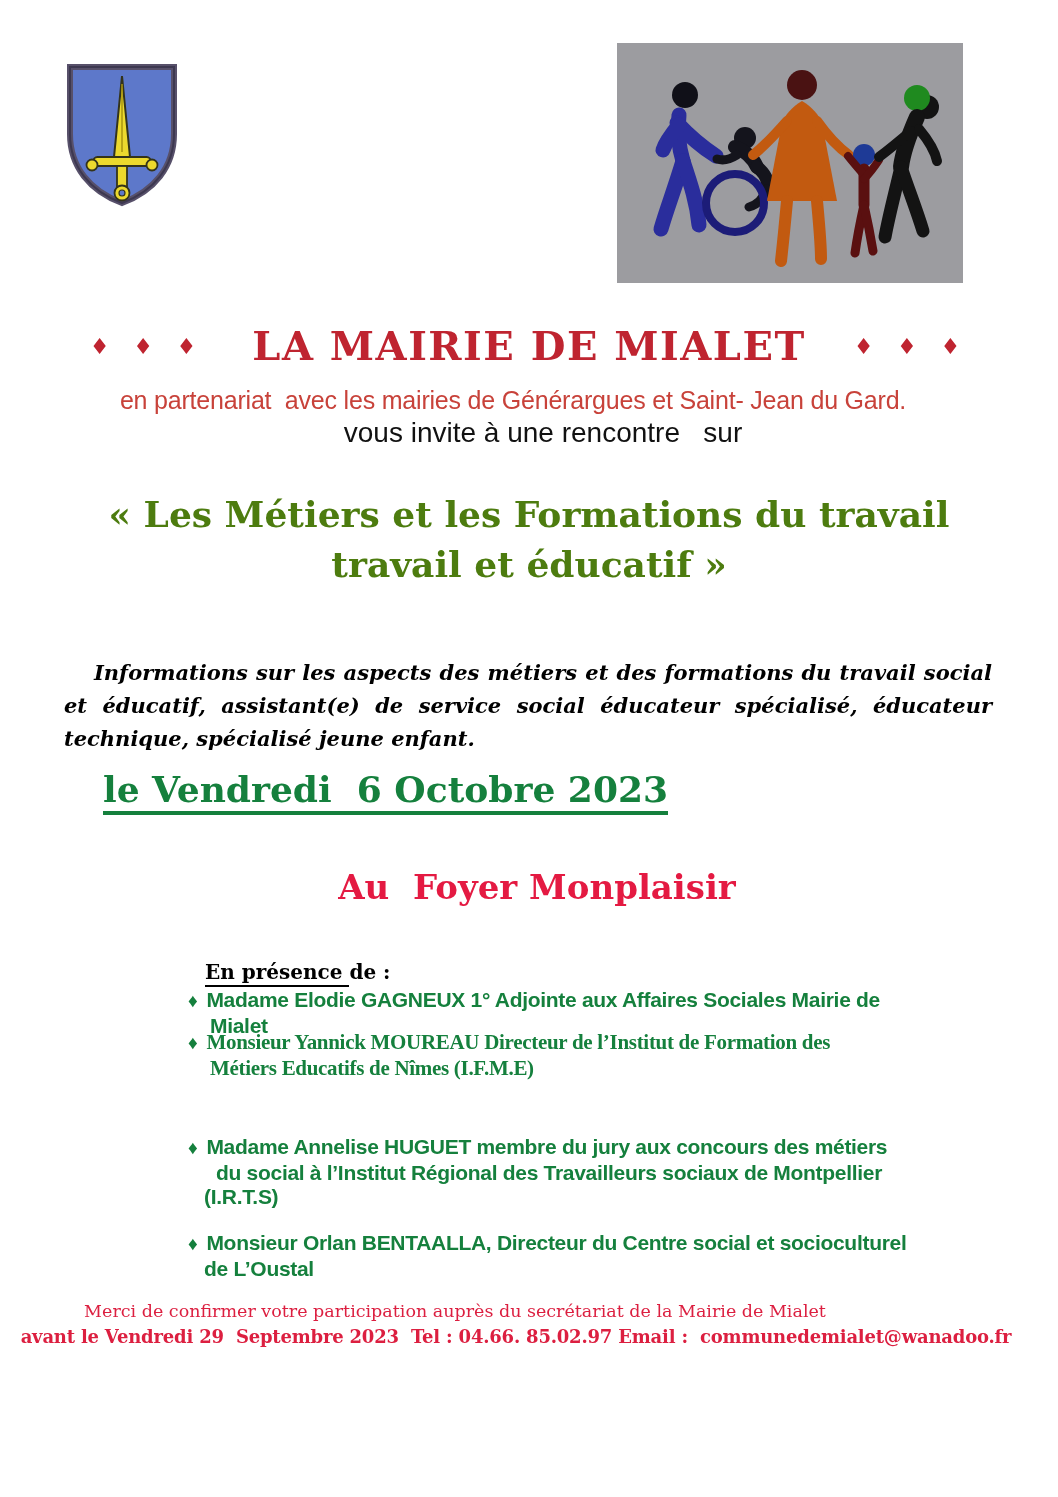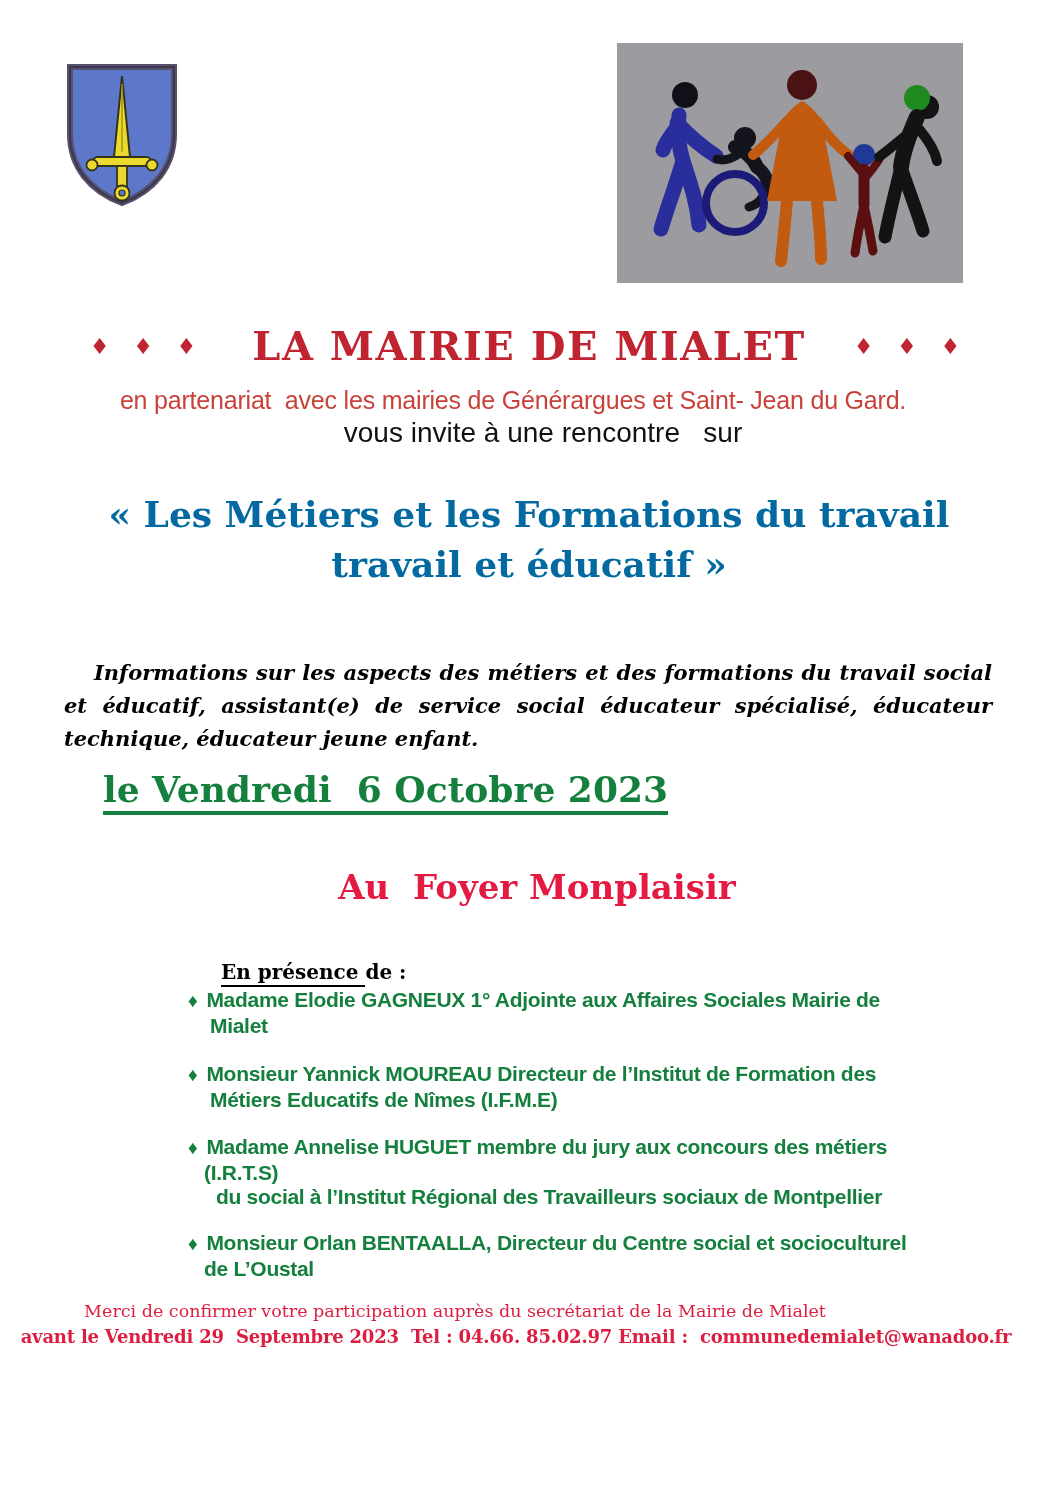--- a/index.html
+++ b/index.html
@@ -58,35 +58,35 @@
   .desc-just{text-align:justify;text-align-last:justify;}
   .desc-indent{text-indent:30px;}
 
   .event-line{font-size:36px;font-weight:bold;}
   .event-underline{border-bottom:4px solid currentColor;padding-bottom:1px;display:inline-block;}
   .event-date{top:768px;left:103px;}
   .event-time{top:818px;left:422px;}
   .event-venue{top:867px;font-size:34px;font-weight:bold;transform:translateX(8px);}
 
   .presence{
-    top:960px;left:221px;
+    top:960px;left:205px;
     font-size:20px;font-weight:bold;color:#000;
   }
   .presence-underlined{border-bottom:2.5px solid #000;padding-bottom:1px;}
 
   .bullet-block{
     left:188px;width:790px;
     font-family:"Liberation Sans", sans-serif;
     font-size:21px;font-weight:bold;color:#15803d;
     letter-spacing:-0.3px;line-height:24.5px;
   }
   .bullet-glyph{margin-right:9px;font-size:19px;}
   .bullet-cont{padding-left:22px;}
   .b1{top:988px;}
-  .b2{top:1062px;}
+  .b2{top:1030px;font-family:Liberation Serif, serif;}
   .b3{top:1135px;}
   .b4{top:1231px;}
 
   .footer1{top:1301px;font-size:17.5px;transform:translateX(-74px);}
   .footer2{top:1326px;font-size:18px;font-weight:bold;letter-spacing:-0.2px;transform:translateX(-13px);}
 </style>
 </head>
 <body>
 
 <div class="page">
@@ -166,29 +166,29 @@
 
   <div class="abs title-row" style="color:#bf2430;">
     <span class="title-diamonds">♦ ♦ ♦</span>
     <span class="title-text">LA MAIRIE DE MIALET</span>
     <span class="title-diamonds">♦ ♦ ♦</span>
   </div>
 
   <div class="abs centered partnership pre" style="color:#c8423a;">en partenariat  avec les mairies de Générargues et Saint- Jean du Gard.</div>
   <div class="abs centered invite pre">vous invite à une rencontre   sur</div>
 
-  <div class="abs centered subject" style="color:#0369a1;">
+  <div class="abs centered subject" style="color:#4d7c0f;">
     <div class="pre">« Les Métiers et les Formations du travail</div>
     <div class="pre">travail et éducatif »</div>
   </div>
 
   <div class="abs description">
     <div class="desc-line desc-just desc-indent">Informations sur les aspects des métiers et des formations du travail  social</div>
     <div class="desc-line desc-just">et éducatif, assistant(e) de service social éducateur spécialisé,  éducateur</div>
-    <div class="desc-line">technique, éducateur jeune enfant.</div>
+    <div class="desc-line">technique, spécialisé jeune enfant.</div>
   </div>
 
   <div class="abs event-line event-date" style="color:#15803d;">
     <span class="event-underline pre">le Vendredi  6 Octobre 2023</span>
   </div>
   <div class="abs centered event-venue pre" style="color:#e41a42;">Au  Foyer Monplaisir</div>
 
   <div class="abs presence">
     <span class="presence-underlined pre">En présence </span><span class="pre">de :</span>
   </div>
@@ -198,22 +198,22 @@
     <div class="bullet-cont pre">Mialet</div>
   </div>
 
   <div class="abs bullet-block b2">
     <div><span class="bullet-glyph">♦</span><span class="pre">Monsieur Yannick MOUREAU Directeur de l’Institut de Formation des</span></div>
     <div class="bullet-cont pre">Métiers Educatifs de Nîmes (I.F.M.E)</div>
   </div>
 
   <div class="abs bullet-block b3">
     <div><span class="bullet-glyph">♦</span><span class="pre">Madame Annelise HUGUET membre du jury aux concours des métiers</span></div>
+    <div class="bullet-cont pre" style="padding-left:28px;">du social à l’Institut Régional des Travailleurs sociaux de Montpellier</div>
     <div class="bullet-cont pre" style="padding-left:16px;">(I.R.T.S)</div>
-    <div class="bullet-cont pre" style="padding-left:28px;">du social à l’Institut Régional des Travailleurs sociaux de Montpellier</div>
   </div>
 
   <div class="abs bullet-block b4">
     <div><span class="bullet-glyph">♦</span><span class="pre">Monsieur Orlan BENTAALLA, Directeur du Centre social et socioculturel</span></div>
     <div class="bullet-cont pre" style="padding-left:16px;">de L’Oustal</div>
   </div>
 
   <div class="abs centered footer1 pre" style="color:#dc1f40;">Merci de confirmer votre participation auprès du secrétariat de la Mairie de Mialet</div>
   <div class="abs centered footer2 pre" style="color:#dc1f40;">avant le Vendredi 29  Septembre 2023  Tel : 04.66. 85.02.97 Email :  communedemialet@wanadoo.fr</div>
 

